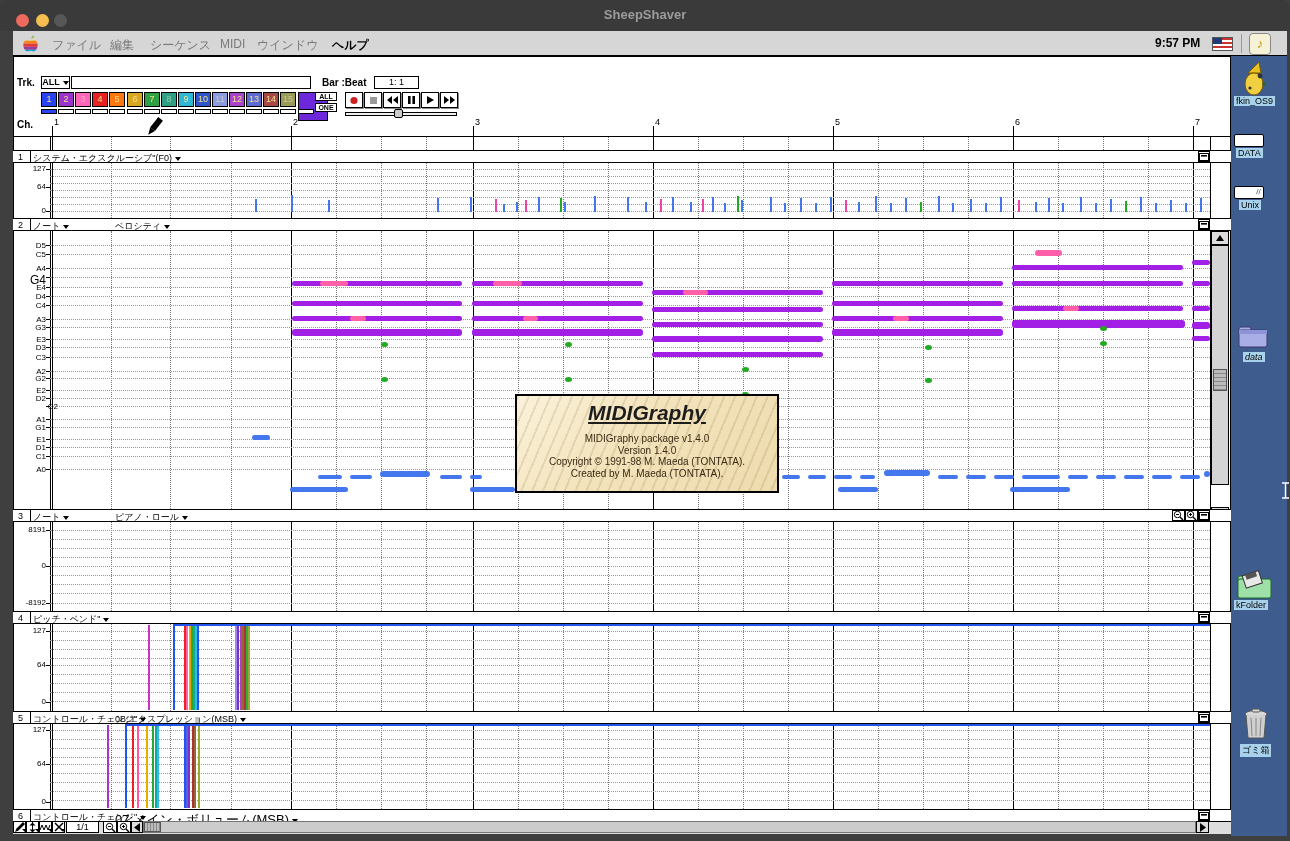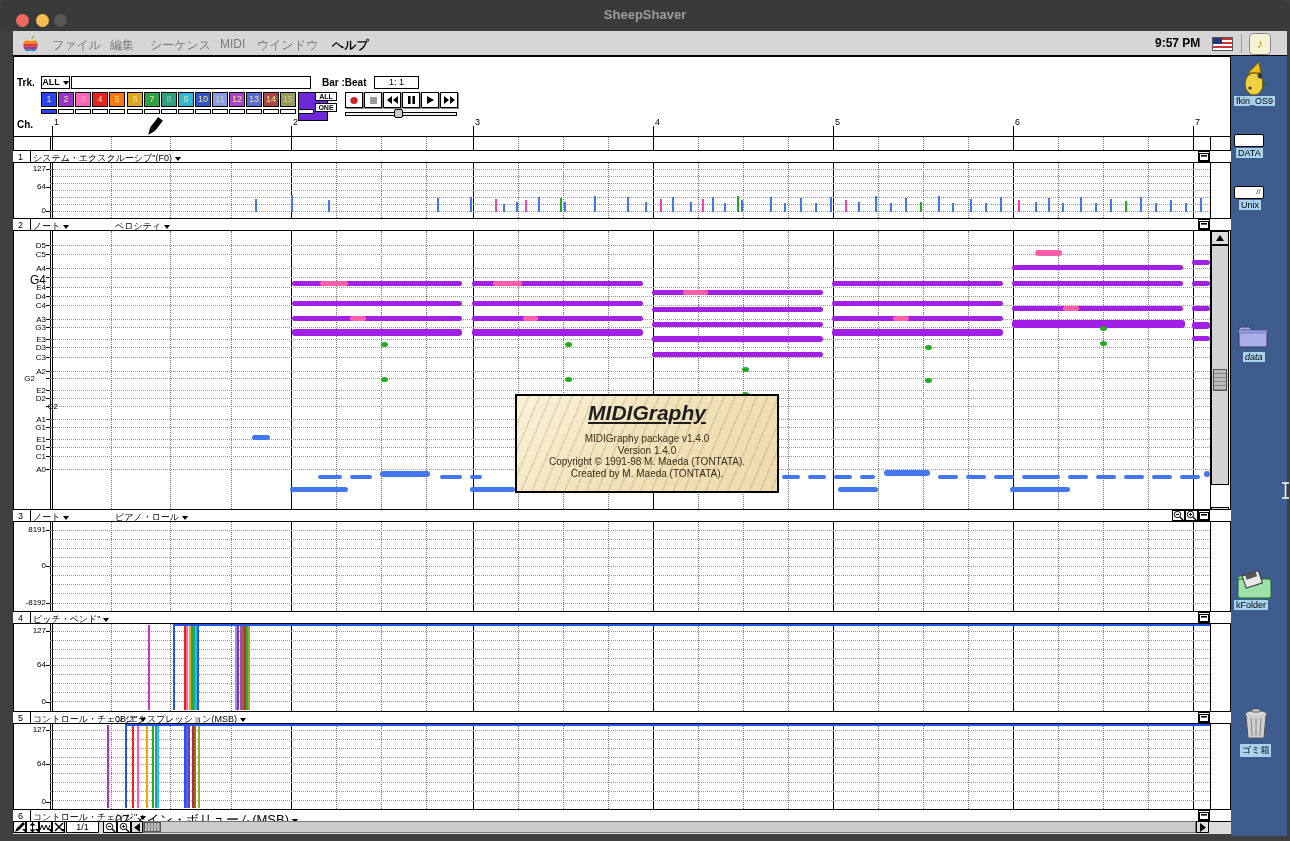--- a/index.html
+++ b/index.html
@@ -423,21 +423,21 @@
     <div style="position: absolute; left: 50px; top: 347px; width: 1160px; height: 0px; border-top: 1px dotted rgb(153, 153, 153);"></div>
     <div style="position: absolute; left: 13px; top: 343px; width: 33px; text-align: right; font-size: 8px; color: rgb(0, 0, 0);">D3</div>
     <div style="position: absolute; left: 46px; top: 347px; width: 4px; height: 1px; background: rgb(0, 0, 0);"></div>
     <div style="position: absolute; left: 50px; top: 357px; width: 1160px; height: 0px; border-top: 1px dotted rgb(153, 153, 153);"></div>
     <div style="position: absolute; left: 13px; top: 353px; width: 33px; text-align: right; font-size: 8px; color: rgb(0, 0, 0);">C3</div>
     <div style="position: absolute; left: 46px; top: 357px; width: 4px; height: 1px; background: rgb(0, 0, 0);"></div>
     <div style="position: absolute; left: 50px; top: 371px; width: 1160px; height: 0px; border-top: 1px dotted rgb(153, 153, 153);"></div>
     <div style="position: absolute; left: 13px; top: 367px; width: 33px; text-align: right; font-size: 8px; color: rgb(0, 0, 0);">A2</div>
     <div style="position: absolute; left: 46px; top: 371px; width: 4px; height: 1px; background: rgb(0, 0, 0);"></div>
     <div style="position: absolute; left: 50px; top: 378px; width: 1160px; height: 0px; border-top: 1px dotted rgb(153, 153, 153);"></div>
-    <div style="position: absolute; left: 13px; top: 374px; width: 33px; text-align: center; font-size: 8px; color: rgb(0, 0, 0);">G2</div>
+    <div style="position: absolute; left: 13px; top: 374px; width: 33px; text-align: right; font-size: 8px; color: rgb(0, 0, 0);">G2</div>
     <div style="position: absolute; left: 46px; top: 378px; width: 4px; height: 1px; background: rgb(0, 0, 0);"></div>
     <div style="position: absolute; left: 50px; top: 390px; width: 1160px; height: 0px; border-top: 1px dotted rgb(153, 153, 153);"></div>
     <div style="position: absolute; left: 13px; top: 386px; width: 33px; text-align: right; font-size: 8px; color: rgb(0, 0, 0);">E2</div>
     <div style="position: absolute; left: 46px; top: 390px; width: 4px; height: 1px; background: rgb(0, 0, 0);"></div>
     <div style="position: absolute; left: 50px; top: 398px; width: 1160px; height: 0px; border-top: 1px dotted rgb(153, 153, 153);"></div>
     <div style="position: absolute; left: 13px; top: 394px; width: 33px; text-align: right; font-size: 8px; color: rgb(0, 0, 0);">D2</div>
     <div style="position: absolute; left: 46px; top: 398px; width: 4px; height: 1px; background: rgb(0, 0, 0);"></div>
     <div style="position: absolute; left: 50px; top: 406px; width: 1160px; height: 0px; border-top: 1px dotted rgb(153, 153, 153);"></div>
     <div style="position: absolute; left: 13px; top: 402px; width: 45px; text-align: right; font-size: 8px; color: rgb(0, 0, 0);">C2</div>
     <div style="position: absolute; left: 46px; top: 406px; width: 4px; height: 1px; background: rgb(0, 0, 0);"></div>

